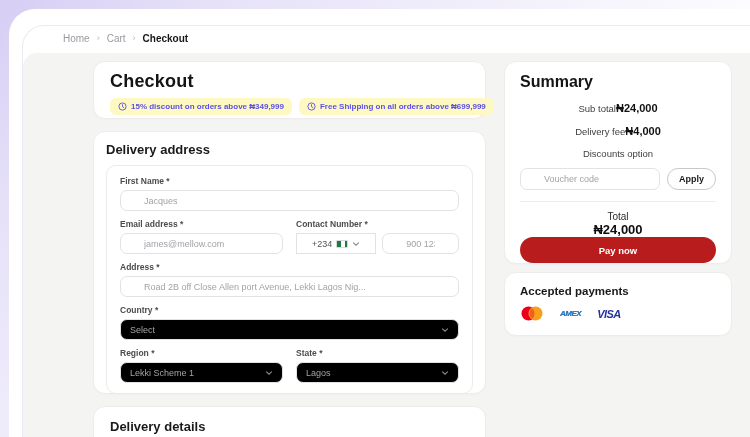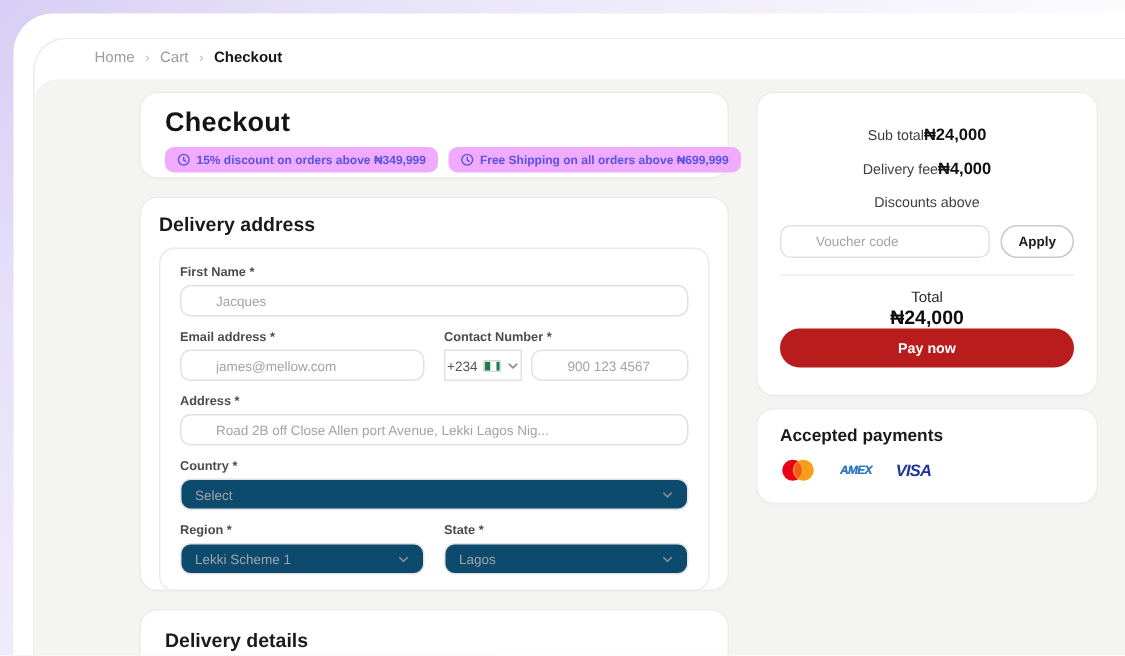--- a/index.html
+++ b/index.html
@@ -37,21 +37,21 @@
   .card {
     position:absolute; background:#ffffff; border:1px solid #ededec; border-radius:12px;
     box-shadow:0 1px 2px rgba(0,0,0,0.02);
   }
   
   .checkout-card { left:70px; top:8px; width:393px; height:58px; padding:9px 16px; }
   .checkout-title { font-size:18px; font-weight:bold; letter-spacing:0.2px; color:#141414; }
   .badges { display:flex; gap:7px; margin-top:6px; }
   .badge {
     display:inline-flex; align-items:flex-end; gap:4px;
-    background:#f0abfc; color:#5b50e7; font-size:8px; font-weight:bold;
+    background:#fef9c3; color:#5b50e7; font-size:8px; font-weight:bold;
     padding:4px 8px; border-radius:6px; white-space:nowrap;
   }
   .badge svg { flex:0 0 auto; }
 
   .address-card { left:70px; top:78px; width:393px; height:263px; padding:10px 12px; }
   .section-title { font-size:13px; font-weight:bold; color:#1a1a1a; }
   .fieldset {
     margin-top:8px; border:1px solid #ebebea; border-radius:10px;
     padding:10px 13px;
   }
@@ -59,30 +59,30 @@
   .frow:last-child { margin-bottom:0; }
   .field { flex:1; min-width:0; }
   .flabel { display:block; font-size:8.5px; color:#4c4c50; font-weight:bold; margin-bottom:4px; }
   .tbox {
     width:100%; height:21px; border:1px solid #e2e2e2; border-radius:7px;
     background:#fff; font-family:inherit; font-size:9px; color:#6b6b70; padding:0 23px;
     outline:none; display:block;
   }
   .tbox::placeholder { color:#a3a3a8; opacity:1; }
   .selectbox {
-    height:21px; border:1px solid #e2e2e2; border-radius:7px; background:#0c4a6e;
+    height:21px; border:1px solid #e2e2e2; border-radius:7px; background:#000000;
     display:flex; align-items:center; padding:0 9px; font-size:9px; color:#a3a3a8;
     cursor:pointer;
   }
   .selectbox .sel-text { flex:1; overflow:hidden; white-space:nowrap; }
   .chev { width:8px; height:8px; flex:0 0 auto; }
   .phone-wrap { display:flex; gap:6px; }
   .dial {
     flex:0 0 auto; display:flex; align-items:center; gap:4px;
-    height:21px; border:1px solid #e2e2e2; border-radius:0; padding:0 1px;
+    height:21px; border:1px solid #e2e2e2; border-radius:0; padding:0 15px;
     font-size:9px; color:#55555a; cursor:pointer; background:#fff;
   }
   .flag { width:12px; height:8px; border:0.5px solid #d8d8d8; border-radius:1px; display:inline-block; overflow:hidden; }
   .phone-input { flex:1; }
 
   .details-card { left:70px; top:353px; width:393px; height:70px; padding:12px 16px; }
 
   
   .summary-card { left:481px; top:8px; width:228px; height:203px; padding:11px 15px; }
   .summary-title { font-size:16px; font-weight:bold; color:#141414; }
@@ -234,33 +234,34 @@
           </div>
 
         </div>
       </div>
 
       <div class="card details-card">
         <div class="section-title">Delivery details</div>
       </div>
 
       <div class="card summary-card">
+        <div class="summary-title">Summary</div>
 
         <div class="srow">
           <span class="srow-label">Sub total</span>
           <span class="srow-value">₦24,000</span>
         </div>
 
         <div class="srow">
           <span class="srow-label">Delivery fee</span>
           <span class="srow-value">₦4,000</span>
         </div>
 
         <div class="srow">
-          <span class="srow-label">Discounts above</span>
+          <span class="srow-label">Discounts option</span>
         </div>
 
         <div class="voucher-row">
           <input class="tbox voucher-input" type="text" placeholder="Voucher code" style="">
           <button class="apply-btn">Apply</button>
         </div>
 
         <div class="divider"></div>
 
         <div class="srow total-row">

